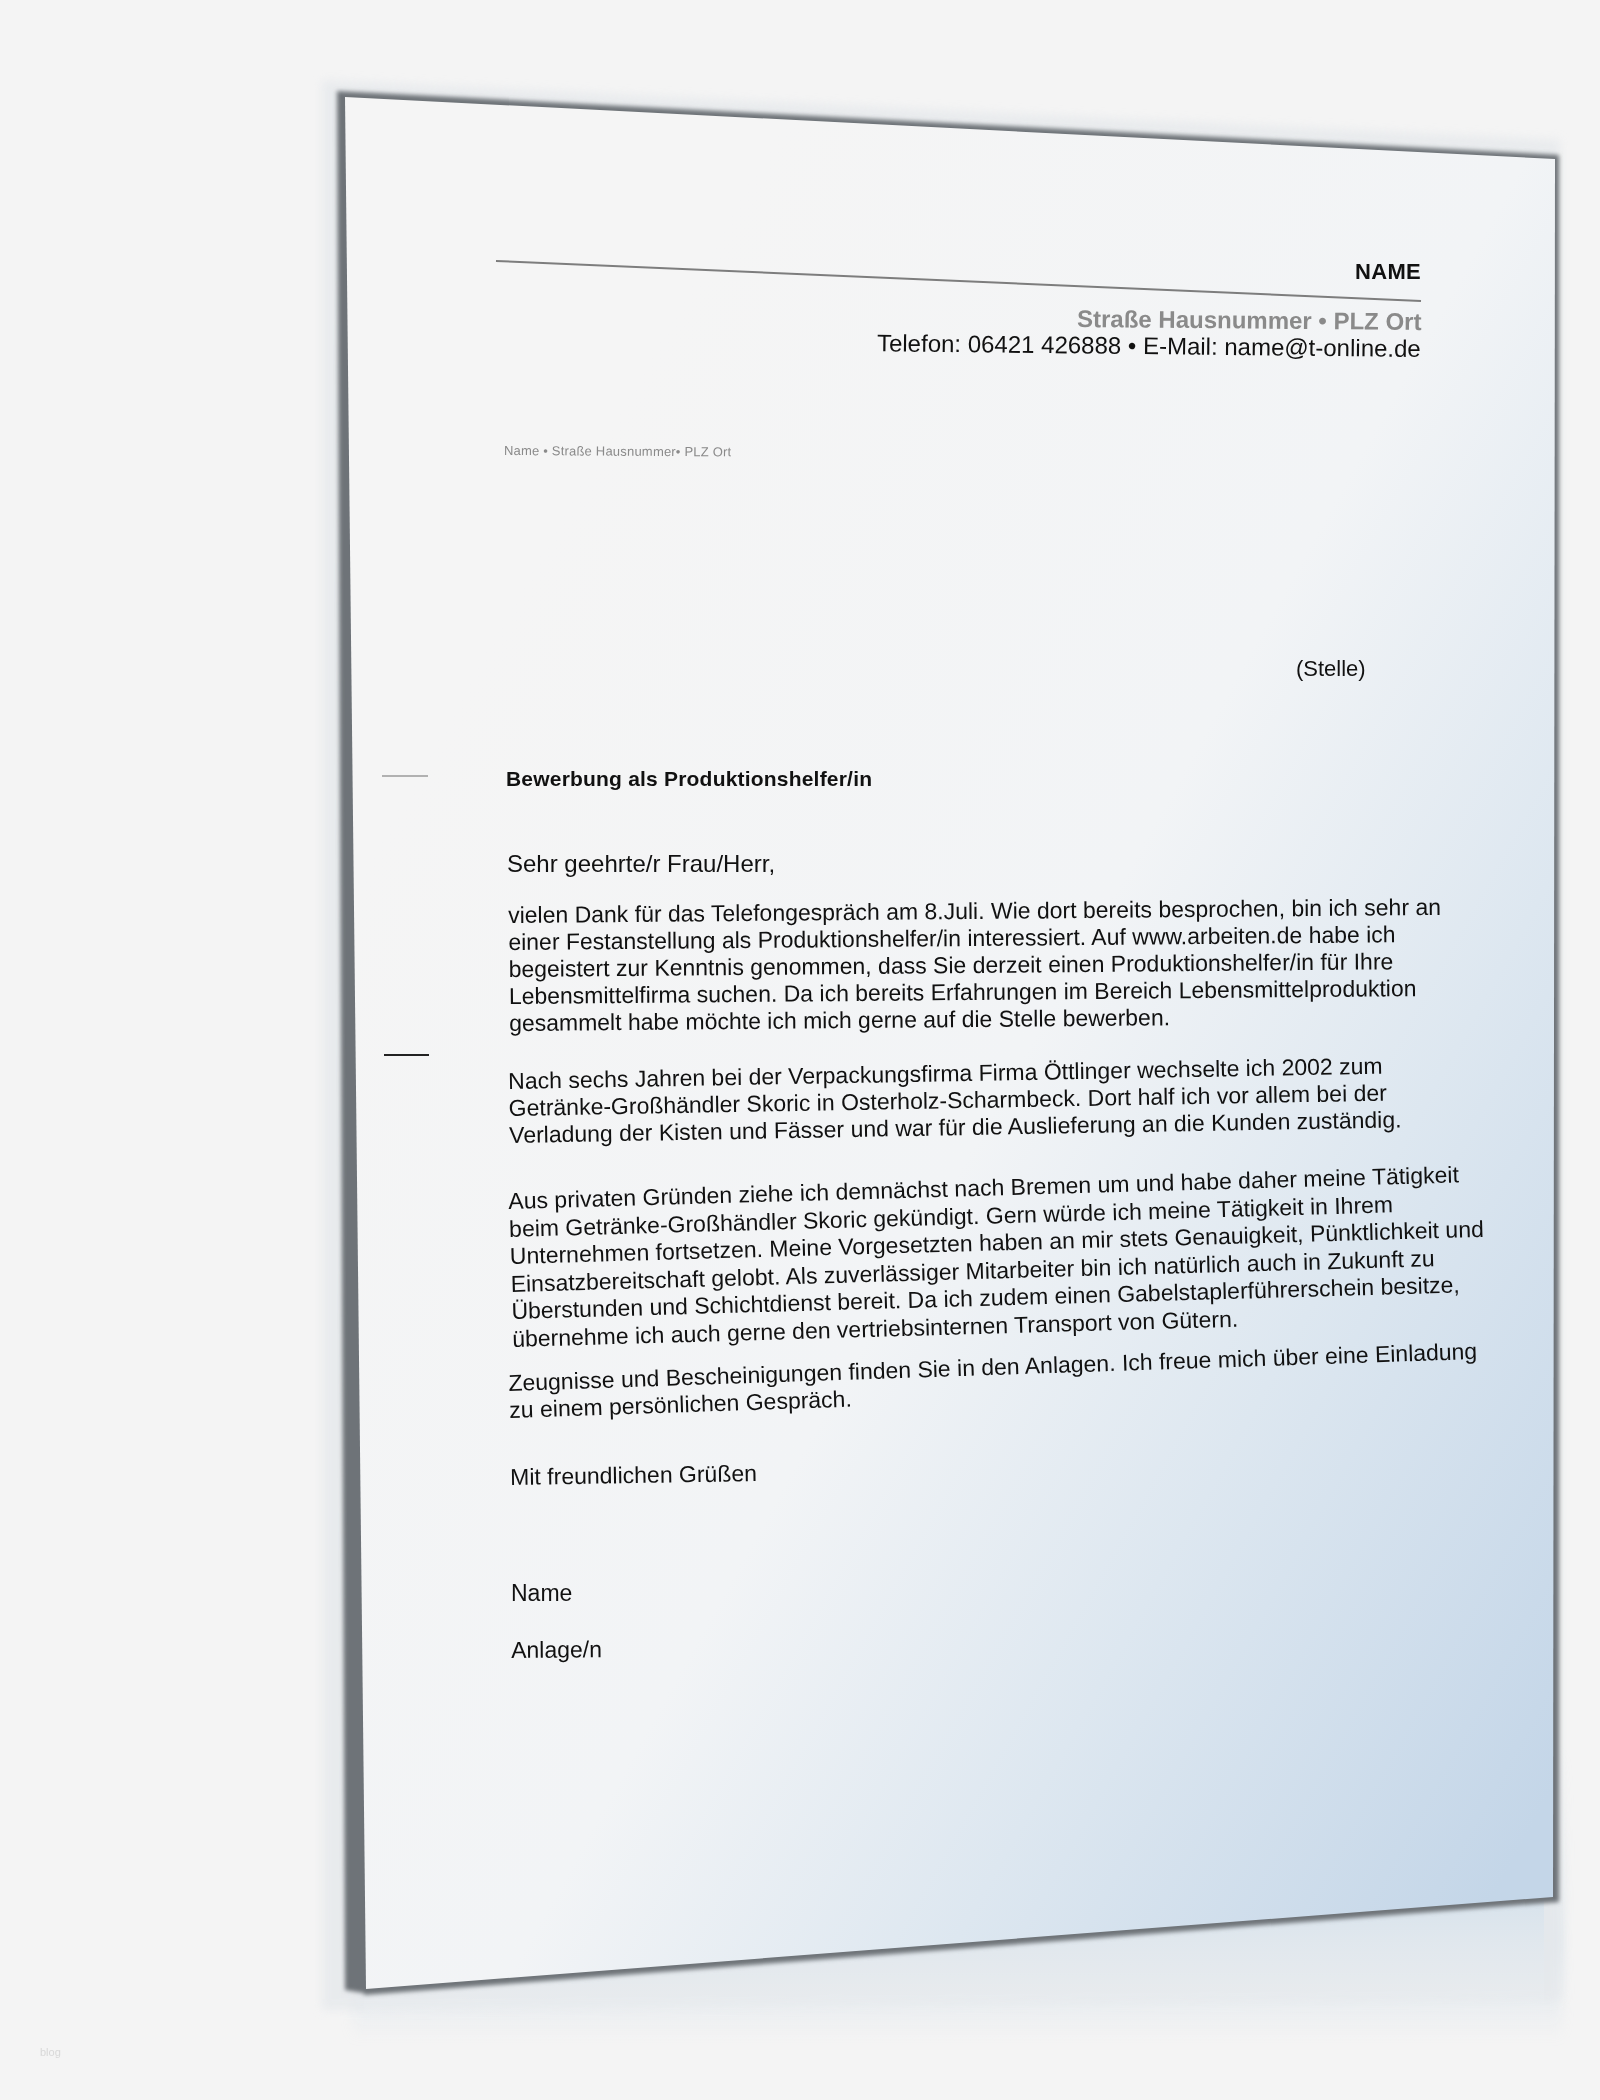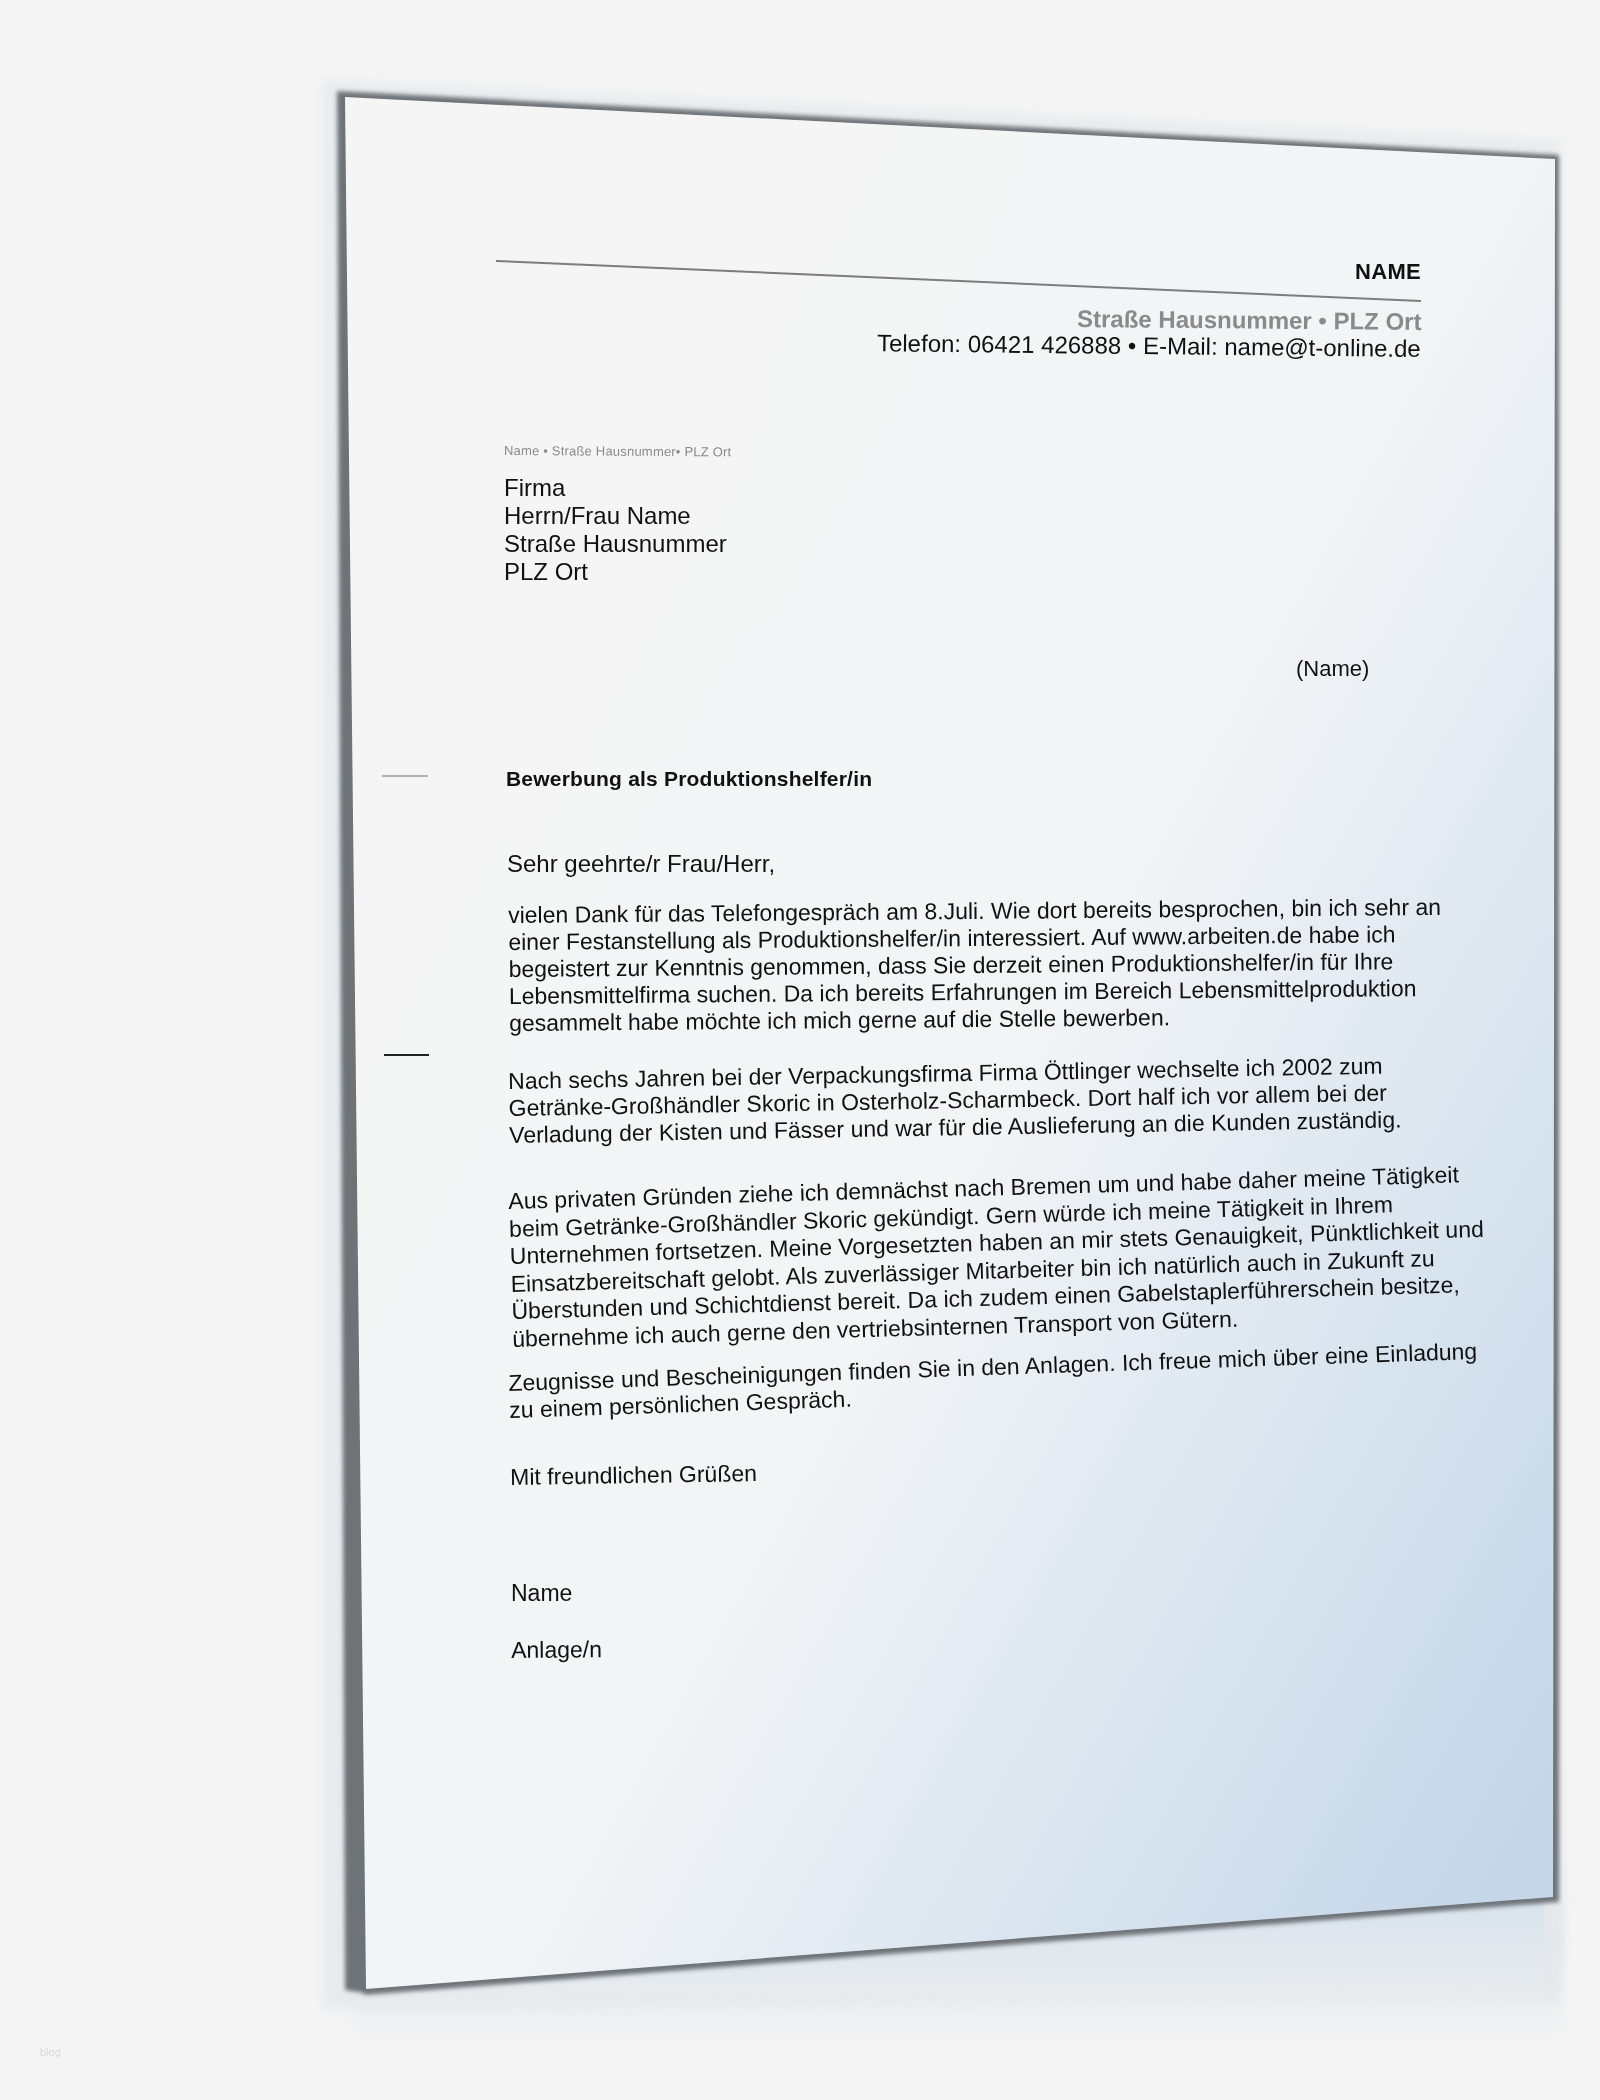--- a/index.html
+++ b/index.html
@@ -169,28 +169,22 @@
       <line x1="384" y1="1055" x2="429" y2="1055" stroke="#222" stroke-width="2"></line>
     </svg>
 
     <div class="content">
       <div class="abs hdr-name">NAME</div>
       <div class="abs hdr-addr">Straße Hausnummer • PLZ Ort</div>
       <div class="abs hdr-contact">Telefon: 06421 426888 • E-Mail: name@t-online.de</div>
 
       <div class="abs sender-line">Name • Straße Hausnummer• PLZ Ort</div>
 
-      <div class="abs recipient">
-        <div>Firma</div>
-        <div>Herrn/Frau Name</div>
-        <div>Straße Hausnummer</div>
-        <div>PLZ Ort</div>
-      </div>
-
-      <div class="abs datum">(Name)</div>
+
+      <div class="abs datum">(Stelle)</div>
 
       <div class="abs subject">Bewerbung als Produktionshelfer/in</div>
 
       <div class="abs salutation">Sehr geehrte/r Frau/Herr,</div>
 
       <div class="para p1">
         <div>vielen Dank für das Telefongespräch am 8.Juli. Wie dort bereits besprochen, bin ich sehr an</div>
         <div>einer Festanstellung als Produktionshelfer/in interessiert. Auf www.arbeiten.de habe ich</div>
         <div>begeistert zur Kenntnis genommen, dass Sie derzeit einen Produktionshelfer/in für Ihre</div>
         <div>Lebensmittelfirma suchen. Da ich bereits Erfahrungen im Bereich Lebensmittelproduktion</div>

